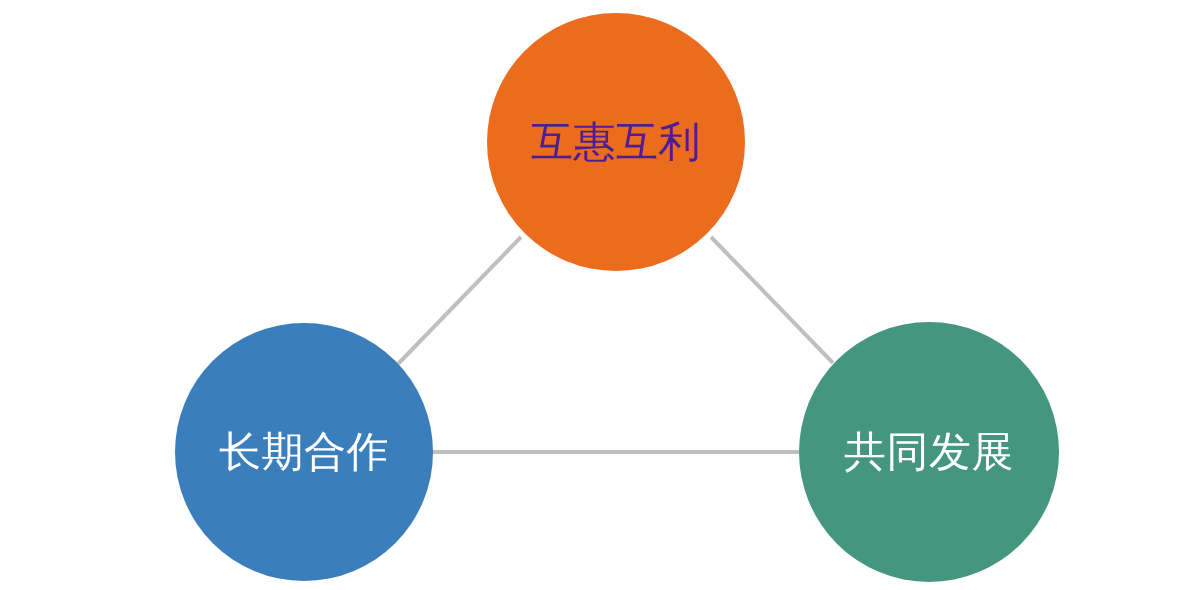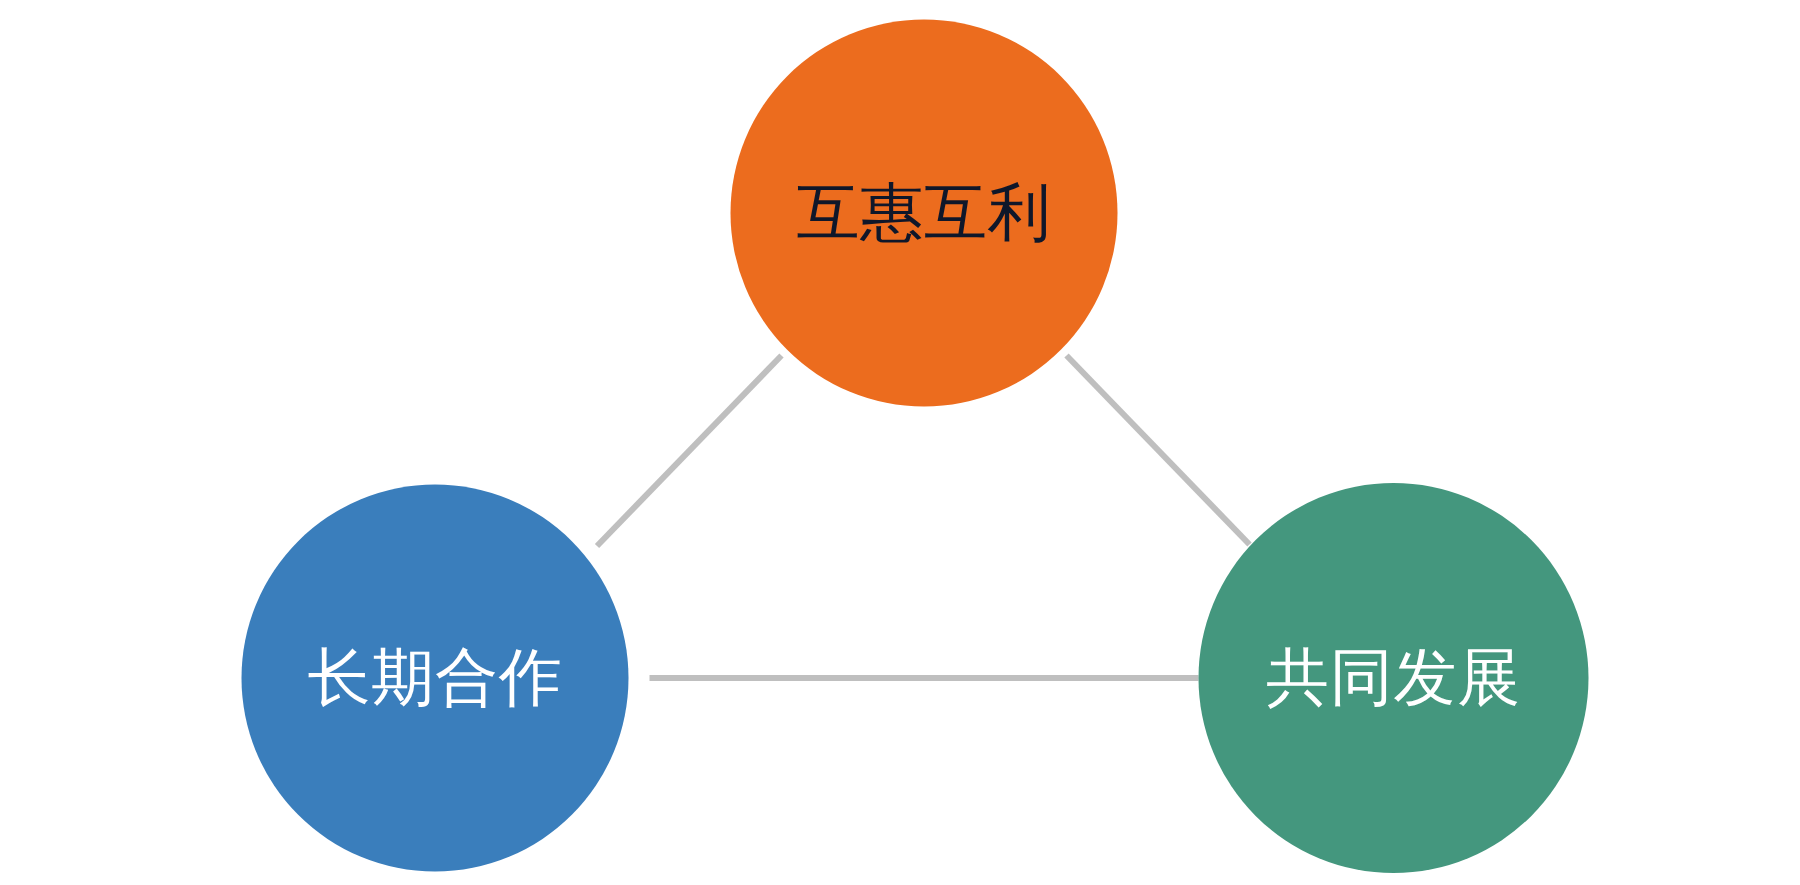--- a/index.html
+++ b/index.html
@@ -48,24 +48,24 @@
 
 <div id="canvas" style="width: 1200px; height: 590px; background: rgb(255, 255, 255);">
 
   <svg id="edges" viewBox="0 0 1200 590" xmlns="http://www.w3.org/2000/svg">
     <line stroke-linecap="butt" x1="398" y1="364" x2="521" y2="237" stroke="#BFBFBF" stroke-width="4"></line>
     <line stroke-linecap="butt" x1="711" y1="237" x2="833" y2="363" stroke="#BFBFBF" stroke-width="4"></line>
     <line stroke-linecap="butt" x1="433" y1="452" x2="799" y2="452" stroke="#BFBFBF" stroke-width="4"></line>
   </svg>
 
   <div class="node" style="left: 487px; top: 13px; width: 258px; height: 258px; background: rgb(236, 108, 30);">
-    <span class="node-label" style="color: #0f172a;">互惠互利</span>
+    <span class="node-label" style="color: #4c1d95;">互惠互利</span>
   </div>
 
-  <div class="node" style="left: 161px; top: 323px; width: 258px; height: 258px; background: rgb(58, 126, 188);">
+  <div class="node" style="left: 175px; top: 323px; width: 258px; height: 258px; background: rgb(58, 126, 188);">
     <span class="node-label" style="color: rgb(255, 255, 255);">长期合作</span>
   </div>
 
   <div class="node" style="left: 799px; top: 322px; width: 260px; height: 260px; background: rgb(68, 151, 126);">
     <span class="node-label" style="color: #ffffff;">共同发展</span>
   </div>
 
 </div>
 
 </body></html>

